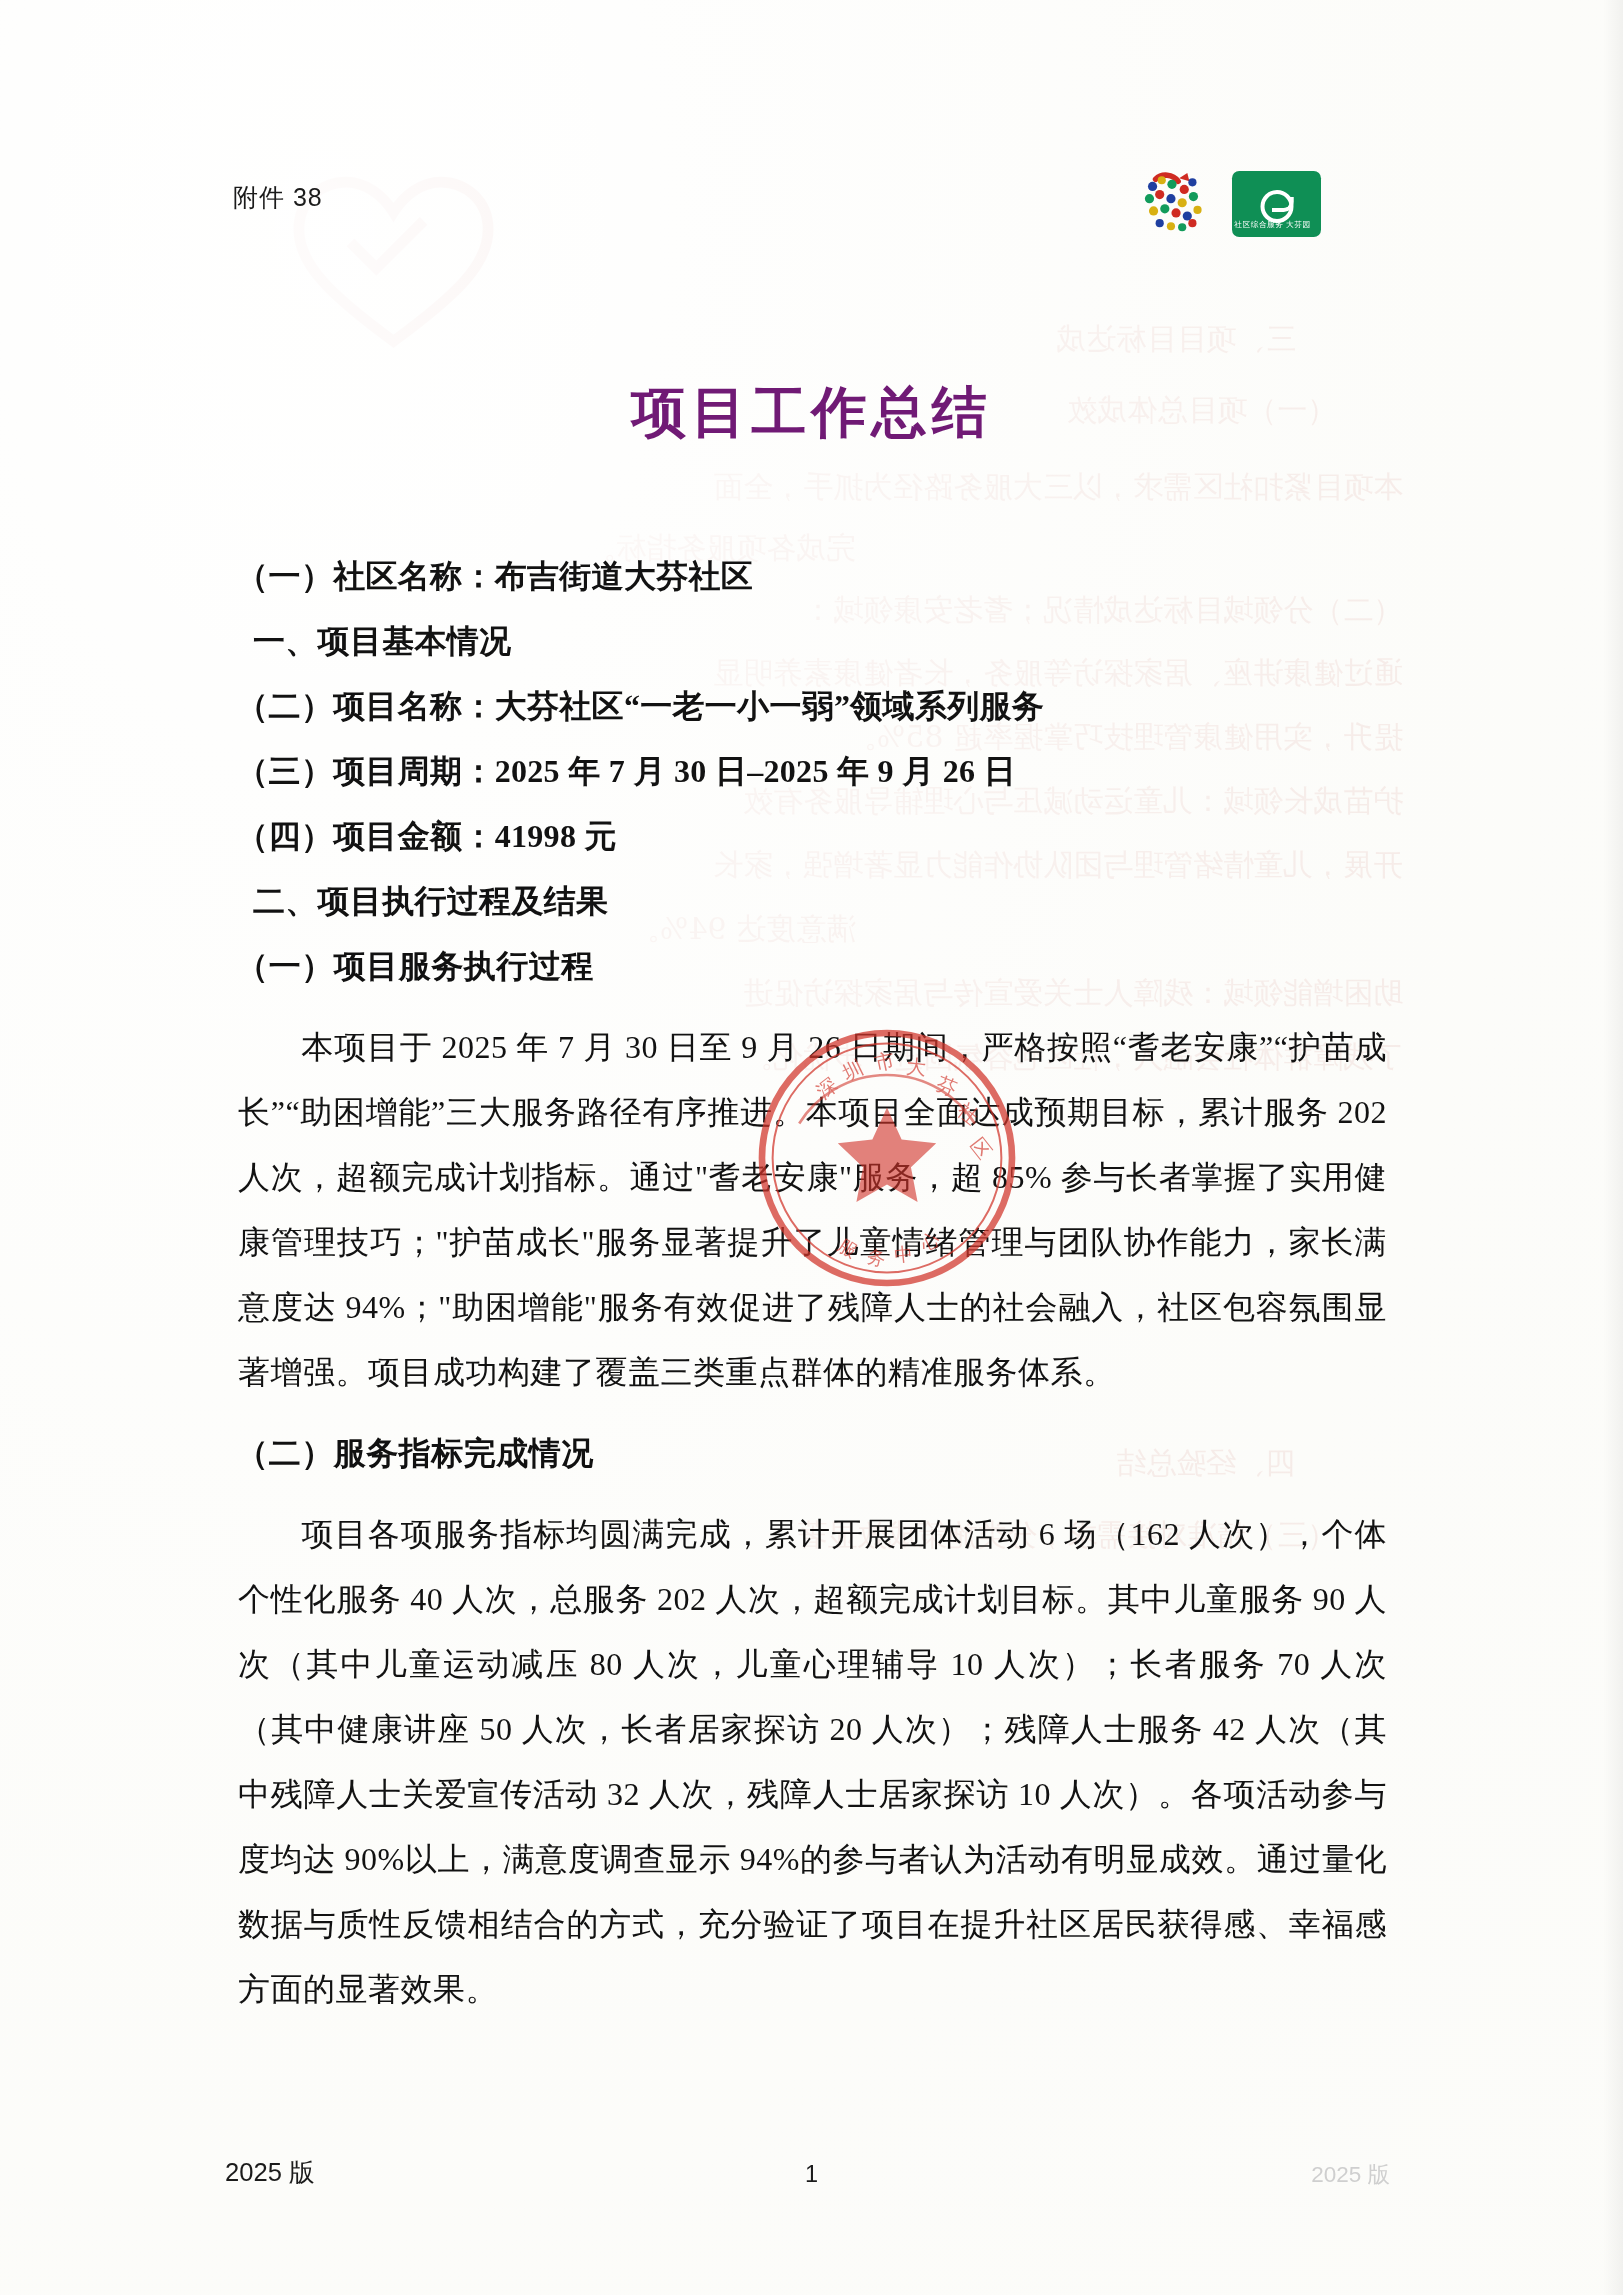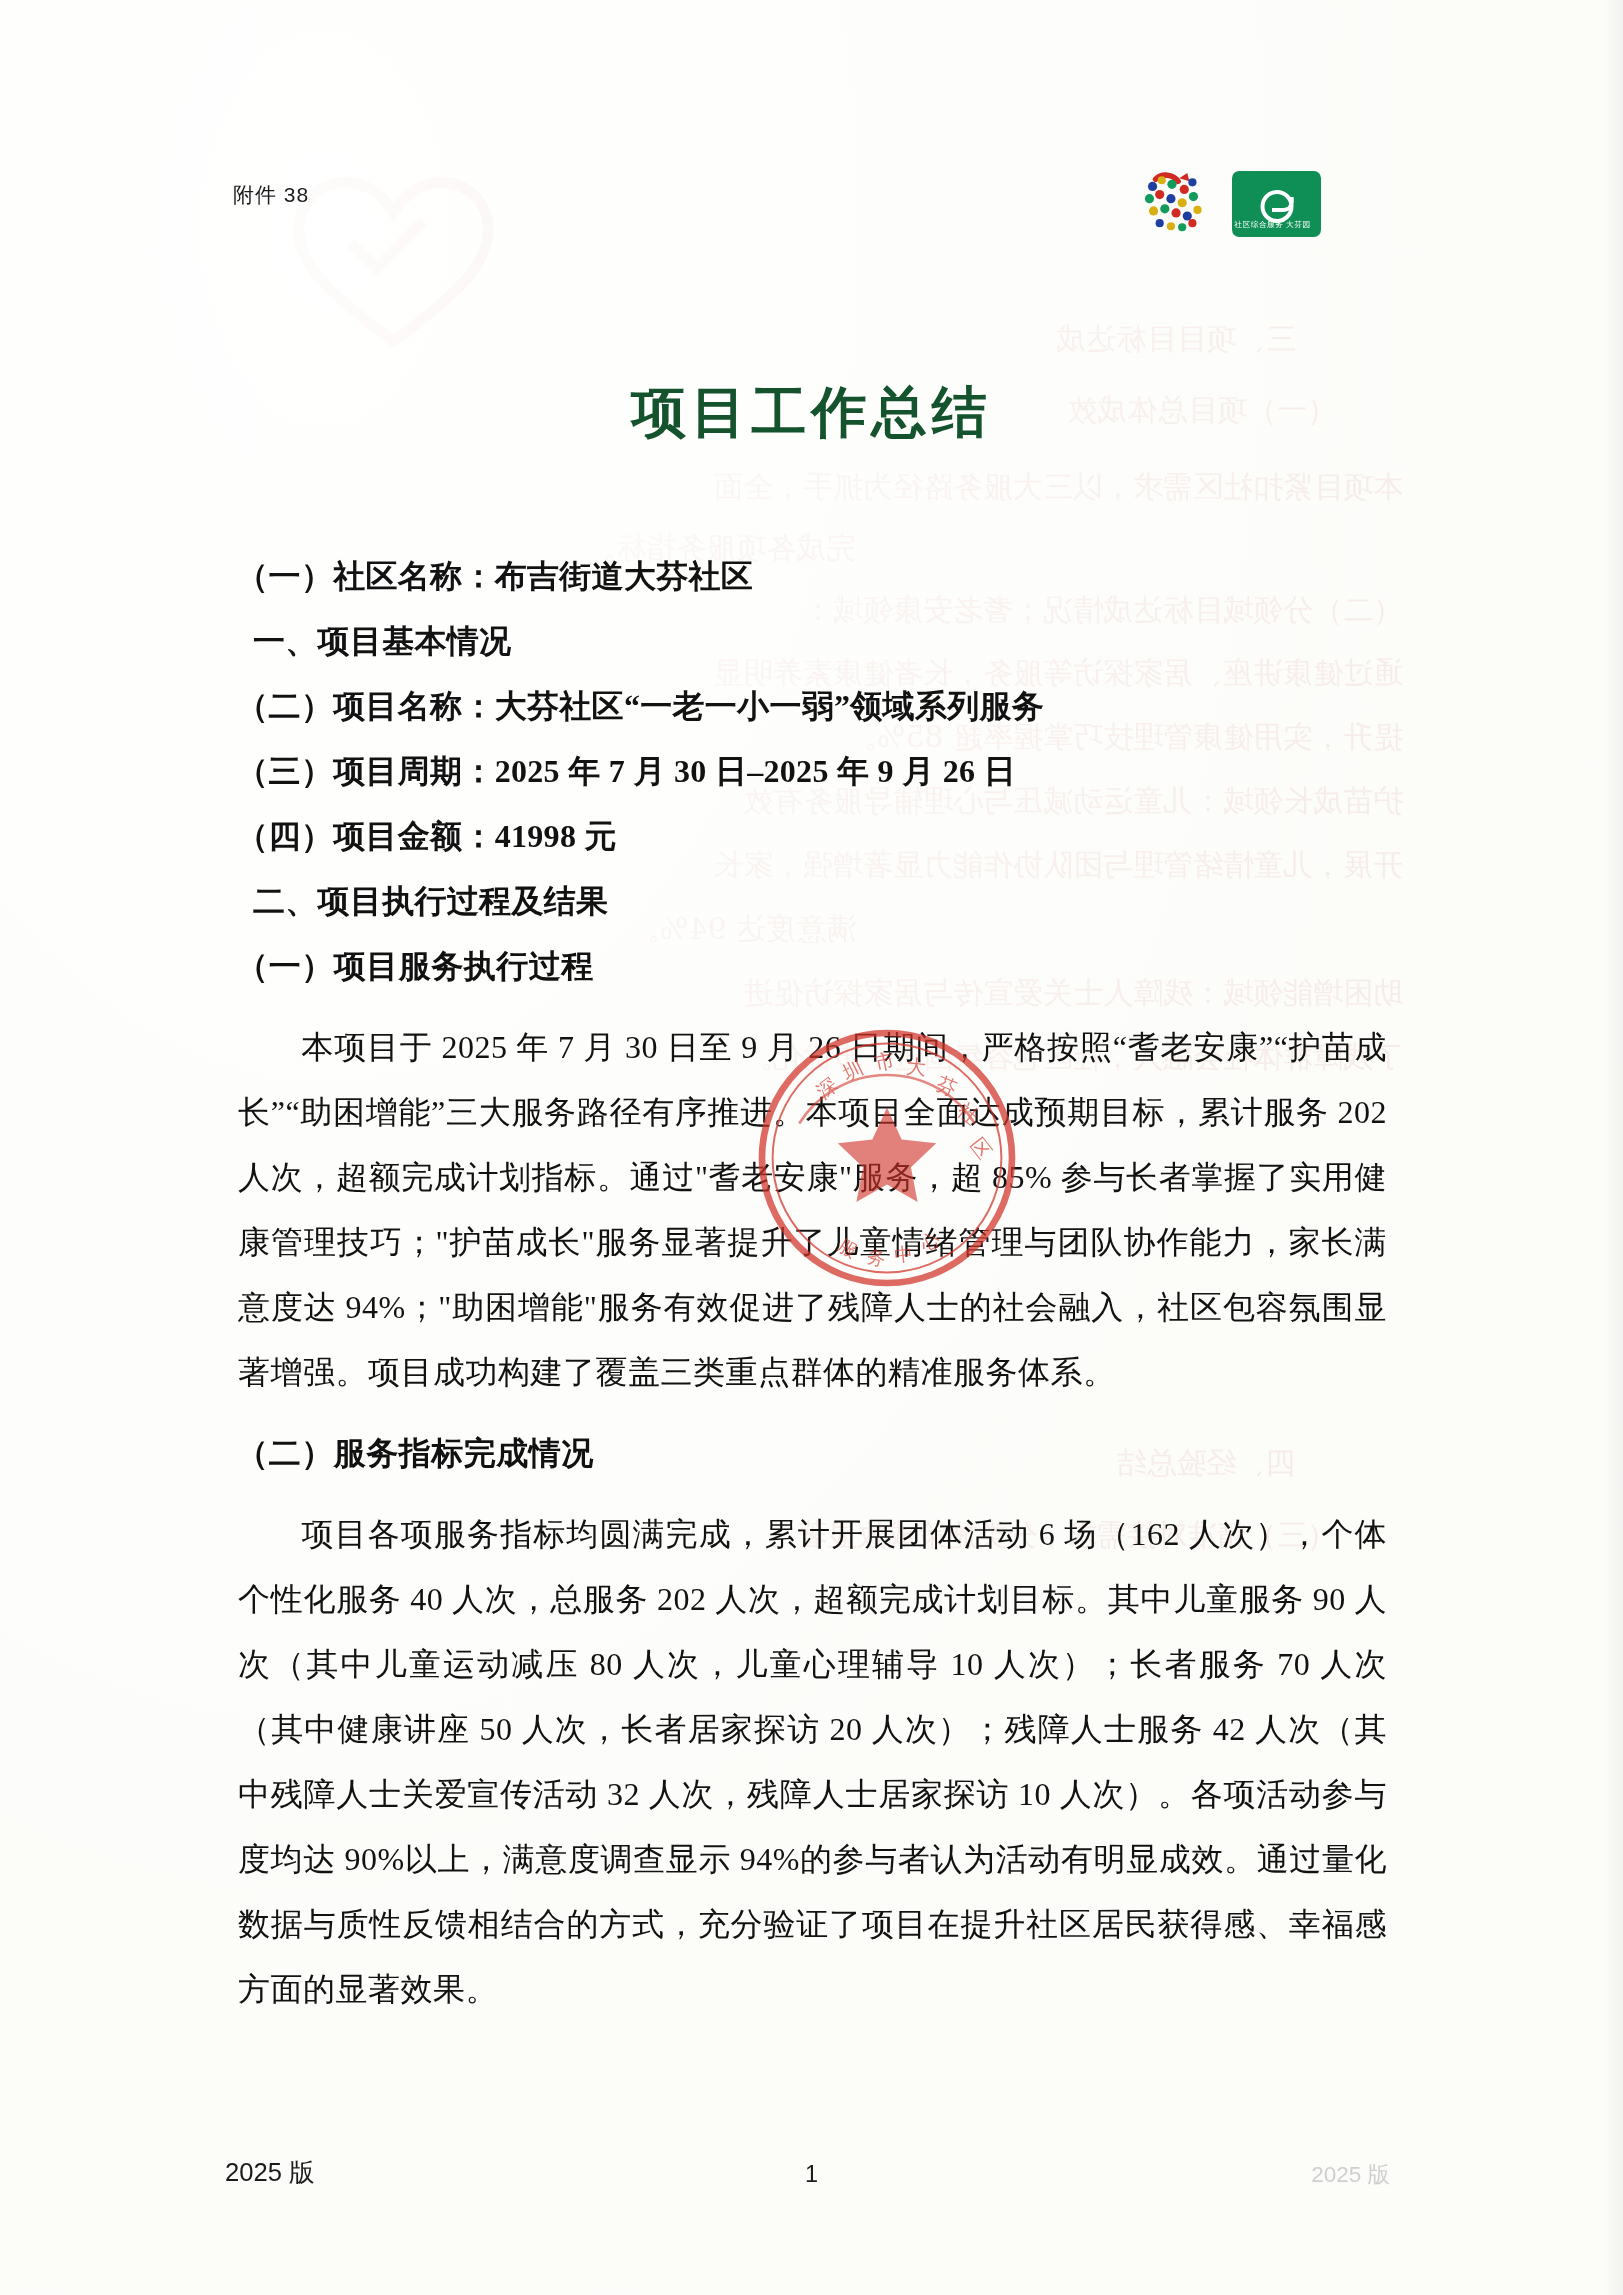--- a/index.html
+++ b/index.html
@@ -34,21 +34,21 @@
   .content {
     position: absolute;
     left: 0; top: 0; right: 0; bottom: 0;
   }
 
   
   .attach-label {
     position: absolute;
     left: 233px;
     top: 181px;
-    font-size: 21px;
+    font-size: 25px;
     letter-spacing: 1px;
     color: #1b1b1b;
     font-family: "Liberation Sans", sans-serif;
   }
 
   .logos {
     position: absolute;
     right: 302px;
     top: 169px;
     display: flex;
@@ -105,21 +105,21 @@
 
   
   .doc-title {
     position: absolute;
     left: 0; right: 0;
     top: 376px;
     text-align: center;
     font-size: 55px;
     font-weight: bold;
     letter-spacing: 5.1px;
-    color: #14532d;
+    color: #701a75;
     font-family: "DejaVu Serif", serif;
   }
 
   
   .body-block {
     position: absolute;
     left: 222px;
     right: 220px;
     top: 544px;
   }

